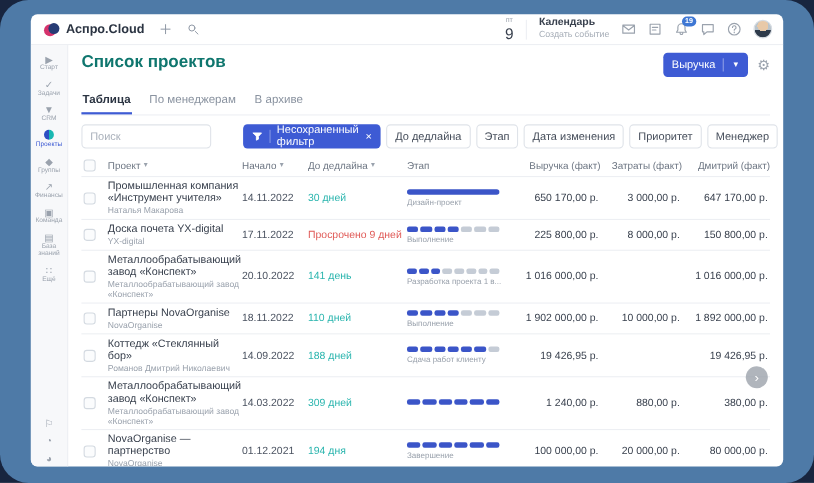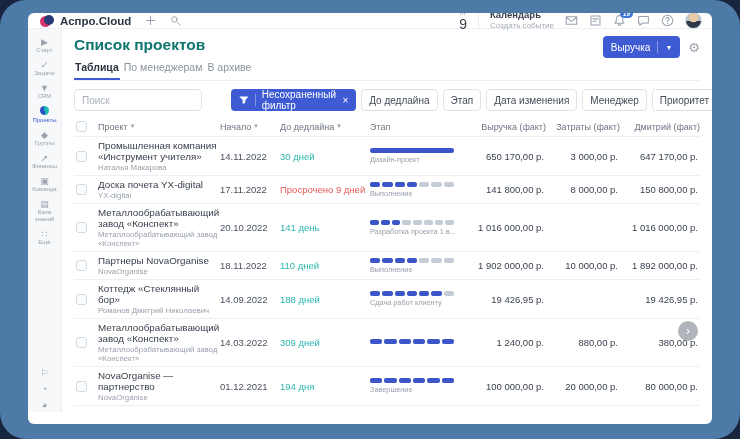--- a/index.html
+++ b/index.html
@@ -6,21 +6,21 @@
     --accent:#3e5bd4; --teal:#2ab5ae; --red:#e05a57;
     --bar-blue:#3b55c8; --bar-gray:#c5ccd6;
     --txt:#39414e; --muted:#8a93a0; --line:#edeff3; --border:#dfe3e9;
   }
   *{box-sizing:border-box;margin:0;padding:0;font-family:"Liberation Sans","DejaVu Sans",sans-serif;}
   html,body{width:740px;height:439px;overflow:hidden;}
   body{background:#18253f;position:relative;}
   .mat{position:absolute;inset:0;border-radius:26px;background:#4e7aa7;}
   .window{position:absolute;left:28px;top:13px;width:684px;height:411px;background:#fff;border-radius:6px;overflow:hidden;}
   
-  .topbar{height:16px;display:flex;align-items:center;padding:0 10px 0 12px;border-bottom:1px solid var(--line);}
+  .topbar{height:28px;display:flex;align-items:center;padding:0 10px 0 12px;border-bottom:1px solid var(--line);}
   .logo{width:14px;height:14px;position:relative;margin-right:6px;}
   .logo i{position:absolute;border-radius:50%;}
   .logo .c1{width:11px;height:11px;left:0;top:2px;background:#d6336c;}
   .logo .c2{width:10px;height:10px;right:0;top:1px;background:#273c75;}
   .brand{font-size:11.5px;font-weight:bold;color:#2b3442;}
   .tb-ic{color:#8d96a3;font-size:12px;margin-left:14px;display:flex;align-items:center;cursor:pointer;}
   .tb-right{margin-left:auto;display:flex;align-items:center;gap:11px;}
   .daybox{text-align:center;line-height:1;cursor:pointer;}
   .daybox .wd{font-size:6.5px;color:#9aa2ad;text-transform:lowercase;}
   .daybox .dn{font-size:14px;color:#39414e;}
@@ -42,26 +42,26 @@
   .sb-item.active{color:var(--accent);}
   .duo{display:inline-block;width:9px;height:9px;border-radius:50%;background:conic-gradient(#19b8b2 0 50%,#2d4ec2 50% 100%);}
   .sb-gap{flex:1;}
   main{flex:1;padding:0 12px;position:relative;overflow:hidden;}
   .page-head{display:flex;align-items:flex-start;padding-top:7px;}
   h1{font-size:15.5px;color:#0f766e;font-weight:bold;}
   .head-right{margin-left:auto;display:flex;align-items:center;gap:8px;}
   .btn-create{background:var(--accent);color:#fff;border:none;border-radius:4px;font-size:10px;height:22px;display:flex;align-items:center;padding:0 8px;cursor:pointer;}
   .btn-create .sep{width:1px;height:12px;background:rgba(255,255,255,.4);margin:0 7px;}
   .gear{color:#9aa2ad;font-size:13px;cursor:pointer;line-height:1;}
-  .tabs{display:flex;gap:3px;border-bottom:1px solid var(--line);margin-top:0;}
+  .tabs{display:flex;gap:15px;border-bottom:1px solid var(--line);margin-top:12px;}
   .tab{font-size:10.5px;color:var(--muted);padding:3px 1px 5px;cursor:pointer;border-bottom:2px solid transparent;}
   .tab.active{color:#2b3442;font-weight:bold;border-bottom-color:var(--accent);}
   
   .filterbar{display:flex;align-items:center;gap:5px;margin:8px 0 6px;}
-  .search{width:128px;height:22px;border:1px solid var(--border);border-radius:4px;font-size:10px;padding:0 7px;color:var(--txt);}
+  .search{width:118px;height:22px;border:1px solid var(--border);border-radius:4px;font-size:10px;padding:0 7px;color:var(--txt);}
   .search::placeholder{color:#aab1bb;}
   .chip{margin-left:24px;background:var(--accent);color:#fff;font-size:10px;height:22px;border-radius:4px;display:flex;align-items:center;padding:0 8px;gap:6px;cursor:pointer;}
   .chip .fdiv{width:1px;height:12px;background:rgba(255,255,255,.35);}
   .chip .x{cursor:pointer;font-size:10px;}
   .fbtn{height:22px;border:1px solid var(--border);background:#fff;border-radius:4px;font-size:10px;color:#444c59;padding:0 7px;cursor:pointer;white-space:nowrap;}
   
   .grid{display:grid;grid-template-columns:24px 1fr 60px 90px 98px 78px 74px 80px;align-items:center;}
   .thead{border-bottom:1px solid var(--line);padding:4px 0;color:#6d7683;font-size:9px;}
   .thead .c{display:flex;align-items:flex-start;gap:3px;}
   .thead .r{justify-content:flex-end;text-align:right;}
@@ -222,22 +222,22 @@
                 <path d="M2 3h12l-4.5 5v4l-3 1.5V8z"></path>
               </svg>
             </span>
           <span class="fdiv"></span>
           <span>Несохраненный фильтр</span>
           <span class="x">×</span>
         </div>
       <button class="fbtn">До дедлайна</button>
           <button class="fbtn">Этап</button>
           <button class="fbtn">Дата изменения</button>
+          <button class="fbtn">Приоритет</button>
           <button class="fbtn">Менеджер</button>
-          <button class="fbtn">Приоритет</button>
         </div>
 
       <div class="grid thead" id="thead">
           <span class="cb"></span>
           <div class="c">
             <span>Проект</span>
             <span class="sortch">▾</span>
           </div>
           <div class="c">
             <span>Начало</span>
@@ -290,21 +290,21 @@
                 <span class="seg f"></span>
                 <span class="seg f"></span>
                 <span class="seg f"></span>
                 <span class="seg f"></span>
                 <span class="seg"></span>
                 <span class="seg"></span>
                 <span class="seg"></span>
               </div>
               <div class="slbl">Выполнение</div>
             </div>
-            <div class="money">141 800,00 р.</div>
+            <div class="money">225 800,00 р.</div>
             <div class="money">8 000,00 р.</div>
             <div class="money">150 800,00 р.</div>
           </div>
           <div class="grid row">
             <span class="cb"></span>
             <div>
               <div class="p-title">Металлообрабатывающий завод «Конспект»</div>
               <div class="p-sub">Металлообрабатывающий завод «Конспект»</div>
             </div>
             <div class="d-start">20.10.2022</div>

